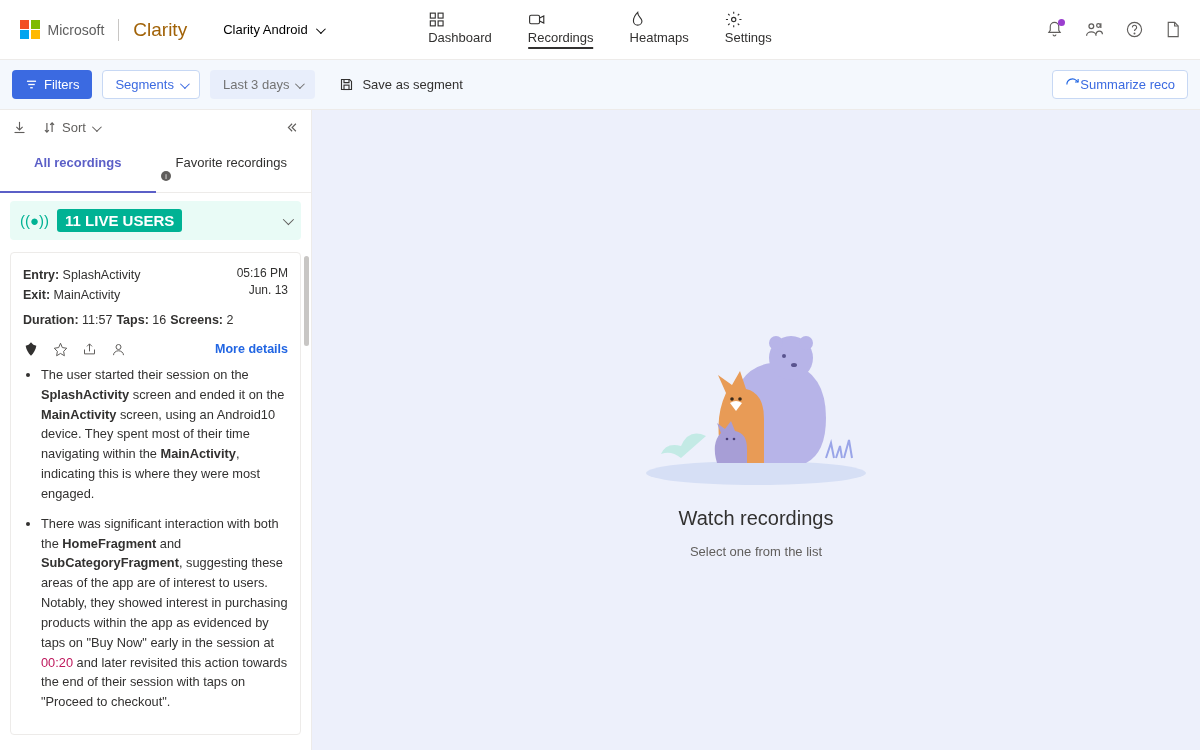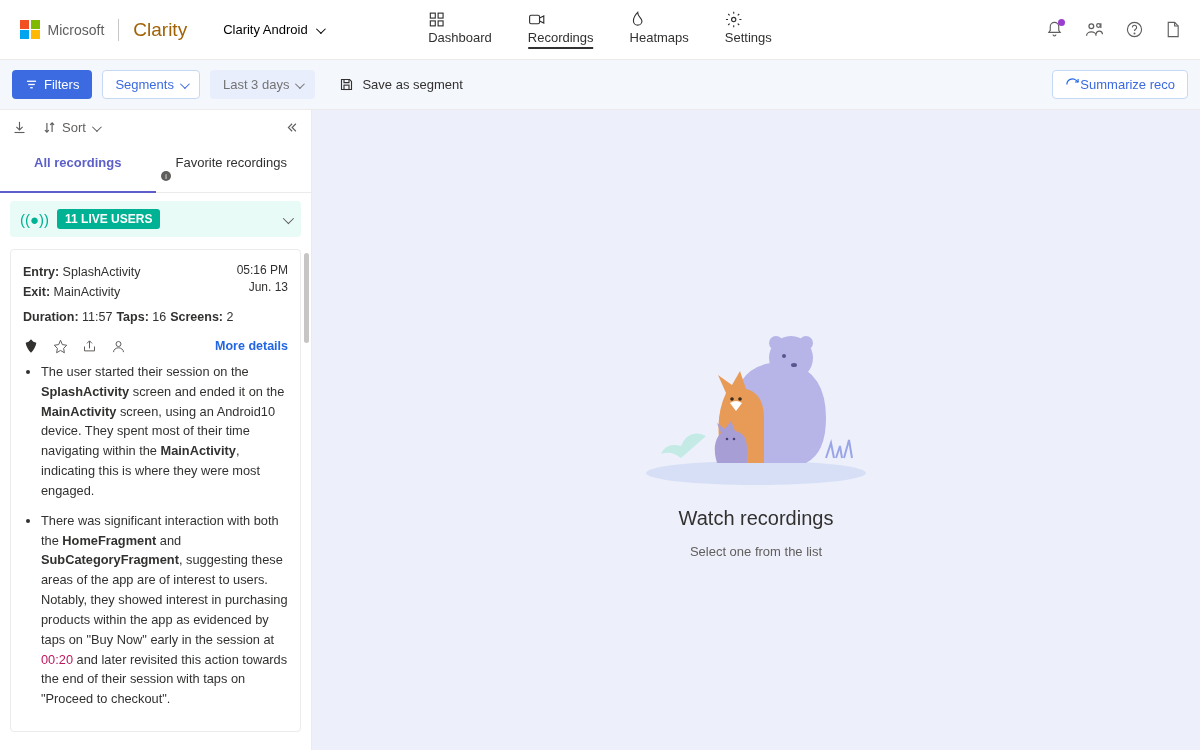--- a/index.html
+++ b/index.html
@@ -53,21 +53,21 @@
     width: 312px; border-right:1px solid #edebe9; background:#fff;
     display:flex; flex-direction:column; overflow:hidden;
   }
   .side-tools { display:flex; align-items:center; gap:16px; padding:10px 12px; color:#605e5c; }
   .side-tools .sortbtn { display:flex; align-items:center; gap:6px; cursor:pointer; }
   .collapse-icon { margin-left:auto; cursor:pointer; }
   .rec-tabs { display:flex; }
   .rec-tab { flex:1; text-align:center; padding:10px 4px; font-size:13px; cursor:pointer; color:#323130; border-bottom:1px solid #edebe9;}
   .rec-tab.active { color:#5b5fc7; border-bottom:2px solid #5b5fc7; font-weight:600; }
   .live-bar { margin:8px 10px 6px; background:#e9fbf6; border-radius:4px; display:flex; align-items:center; padding:8px 10px; cursor:pointer; }
-  .live-chip { background:#00b294; color:#fff; font-size:12px; font-weight:700; padding:3px 8px; border-radius:3px; }
+  .live-chip { background:#00b294; color:#fff; font-size:15px; font-weight:700; padding:3px 8px; border-radius:3px; }
   .live-pulse { color:#00b294; margin-right:8px; font-size:15px;}
   .chev { margin-left:auto; color:#605e5c; }
   .reclist { flex:1; overflow-y:auto; padding:0 10px 10px; position:relative;}
   .rec-card { border:1px solid #edebe9; border-radius:4px; padding:12px; margin-top:6px; }
   .rc-row { display:flex; align-items:flex-start; }
   .rc-meta { font-size:12.5px; color:#323130; line-height:1.6; }
   .rc-meta b { font-weight:600; }
   .rc-time { margin-left:auto; text-align:right; font-size:12px; color:#323130; line-height:1.4; }
   .rc-stats { display:flex; gap:4px; margin-top:8px; font-size:12.5px; }
   .rc-stats b { font-weight:600; }

